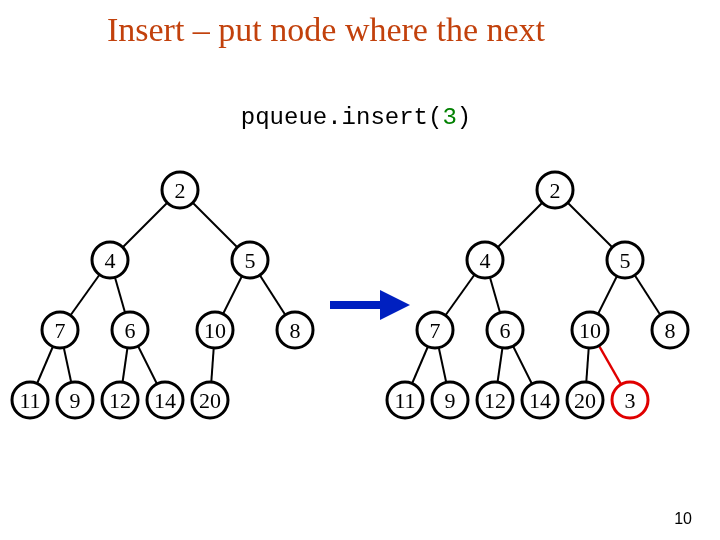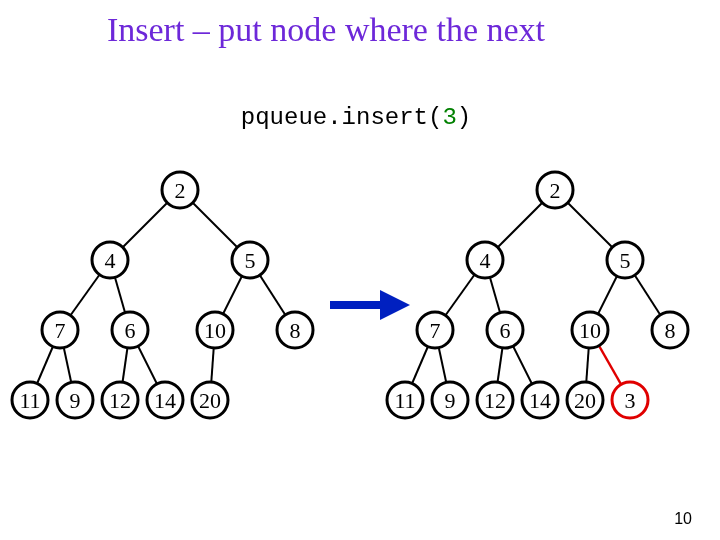--- a/index.html
+++ b/index.html
@@ -13,21 +13,21 @@
     overflow: hidden;
   }
   .title {
     position: absolute;
     top: 10px;
     left: 0;
     width: 652px;
     text-align: center;
     font-size: 34px;
     line-height: 1.15;
-    color: #6d28d9;
+    color: #c2410c;
   }
   .code-line {
     position: absolute;
     top: 104px;
     left: 0;
     width: 712px;
     text-align: center;
     font-family: "Courier New", Courier, monospace;
     font-size: 24px;
     color: #000;

